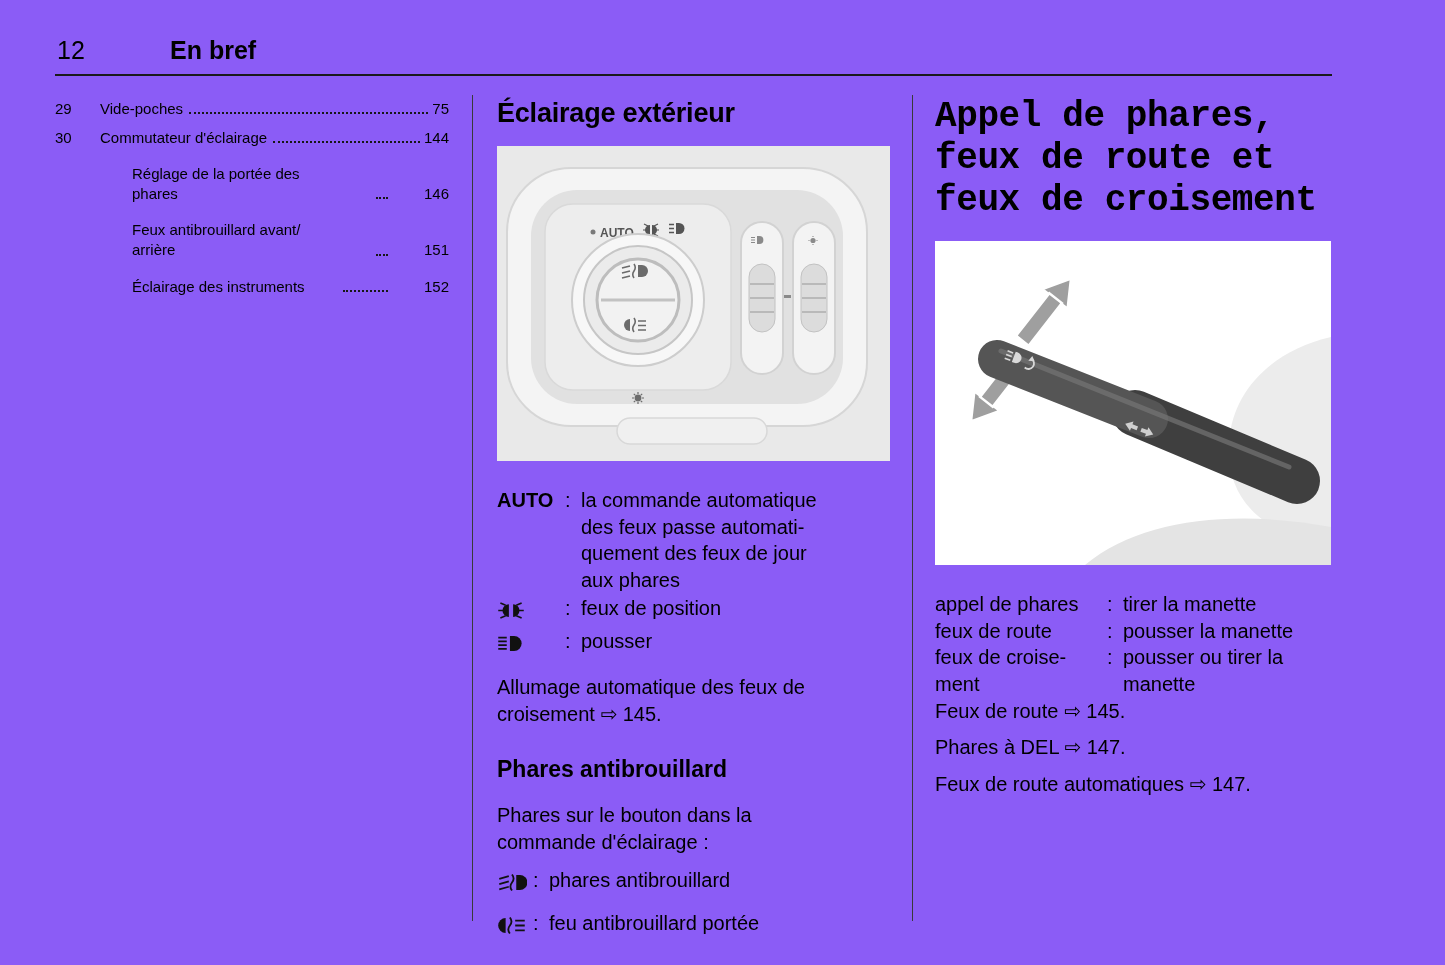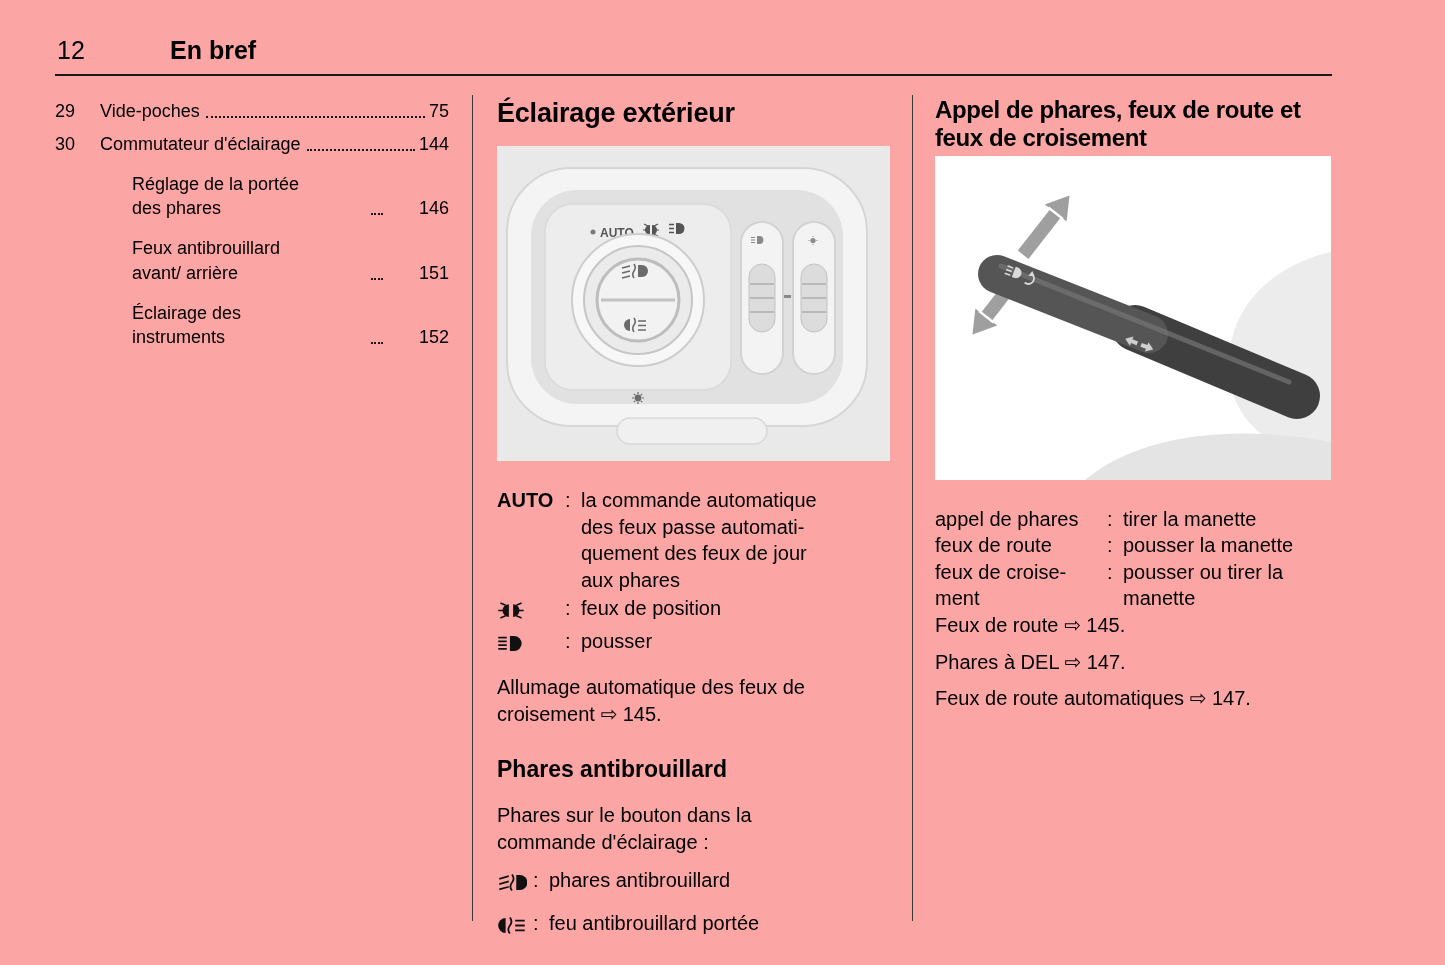--- a/index.html
+++ b/index.html
@@ -1,35 +1,35 @@
 <!DOCTYPE html>
 <html><head>
 <meta charset="utf-8">
 <style>
   * { box-sizing: border-box; margin: 0; padding: 0; }
   html,body { background:#ffffff; }
   .page {
     position: relative;
     width: 1445px; height: 965px;
-    background: #fca5a5;
+    background: #8b5cf6;
     font-family: "Liberation Sans", "DejaVu Sans", sans-serif;
     color: #000;
     overflow: hidden;
   }
   
   .hdr { position: absolute; left: 57px; top: 36px; display: flex; font-size: 25px; }
   .hdr .pagenum { width: 113px; }
   .hdr .section { font-weight: bold; }
   .rule { position: absolute; left: 55px; top: 74px; width: 1277px; height: 2px; background: #1a1a1a; }
   .divider { position: absolute; top: 95px; height: 826px; width: 1px; background: #3a3a3a; }
   .div1 { left: 472px; }
   .div2 { left: 912px; }
 
   
-  .col-left { position: absolute; left: 55px; top: 99px; width: 394px; font-size: 18px; line-height: 1.34; }
+  .col-left { position: absolute; left: 55px; top: 99px; width: 394px; font-size: 15px; line-height: 1.34; }
   .toc-entry { display: flex; align-items: flex-end; margin-bottom: 9px; }
   .toc-entry.sub { margin-top: 16px; gap: 32px; }
   .toc-num { width: 45px; flex: none; align-self: flex-start; }
   .toc-label { max-width: 252px; }
   .toc-dots { flex: 1 1 auto; min-width: 12px; border-bottom: 2.6px dotted #161616; margin: 0 4px 5px 6px; }
   .toc-page { flex: none; }
 
   
   .col-mid { position: absolute; left: 497px; top: 96px; width: 394px; font-size: 20px; line-height: 1.33; }
   .col-mid h1 { font-size: 27px; letter-spacing: -0.2px; margin: 0 0 14px; }
@@ -42,21 +42,21 @@
   .def.iconrow { margin-top: 2px; }
   .para1 { margin-top: 16px; max-width: 382px; }
   .col-mid h2 { font-size: 23px; margin: 26px 0 18px; }
   .para2 { max-width: 302px; margin-bottom: 12px; }
   .def.fog { margin-top: 12px; }
   .def.fog .ti { width: 36px; }
   .def.fog .c { width: 16px; }
 
   
   .col-right { position: absolute; left: 935px; top: 96px; width: 400px; font-size: 20px; line-height: 1.33; }
-  .col-right h1 { font-size: 24px; line-height: 1.16; letter-spacing: -0.4px; margin: 0 0 4px; }
+  .col-right h1 { font-size: 36px; line-height: 1.16; letter-spacing: -0.4px; margin: 0 0 20px; font-family: Liberation Mono, monospace; }
   .fig-right { display: block; width: 396px; height: 324px; margin-bottom: 26px; }
   .rdef { display: flex; align-items: flex-start; }
   .rdef .t { width: 172px; flex: none; }
   .rdef .c { width: 16px; flex: none; }
   .rdef .d { max-width: 200px; }
   .refs { margin-top: 0; }
   .ref-line { margin-bottom: 10px; }
   .ra { font-family: "DejaVu Sans", sans-serif; }
 </style>
 </head>

